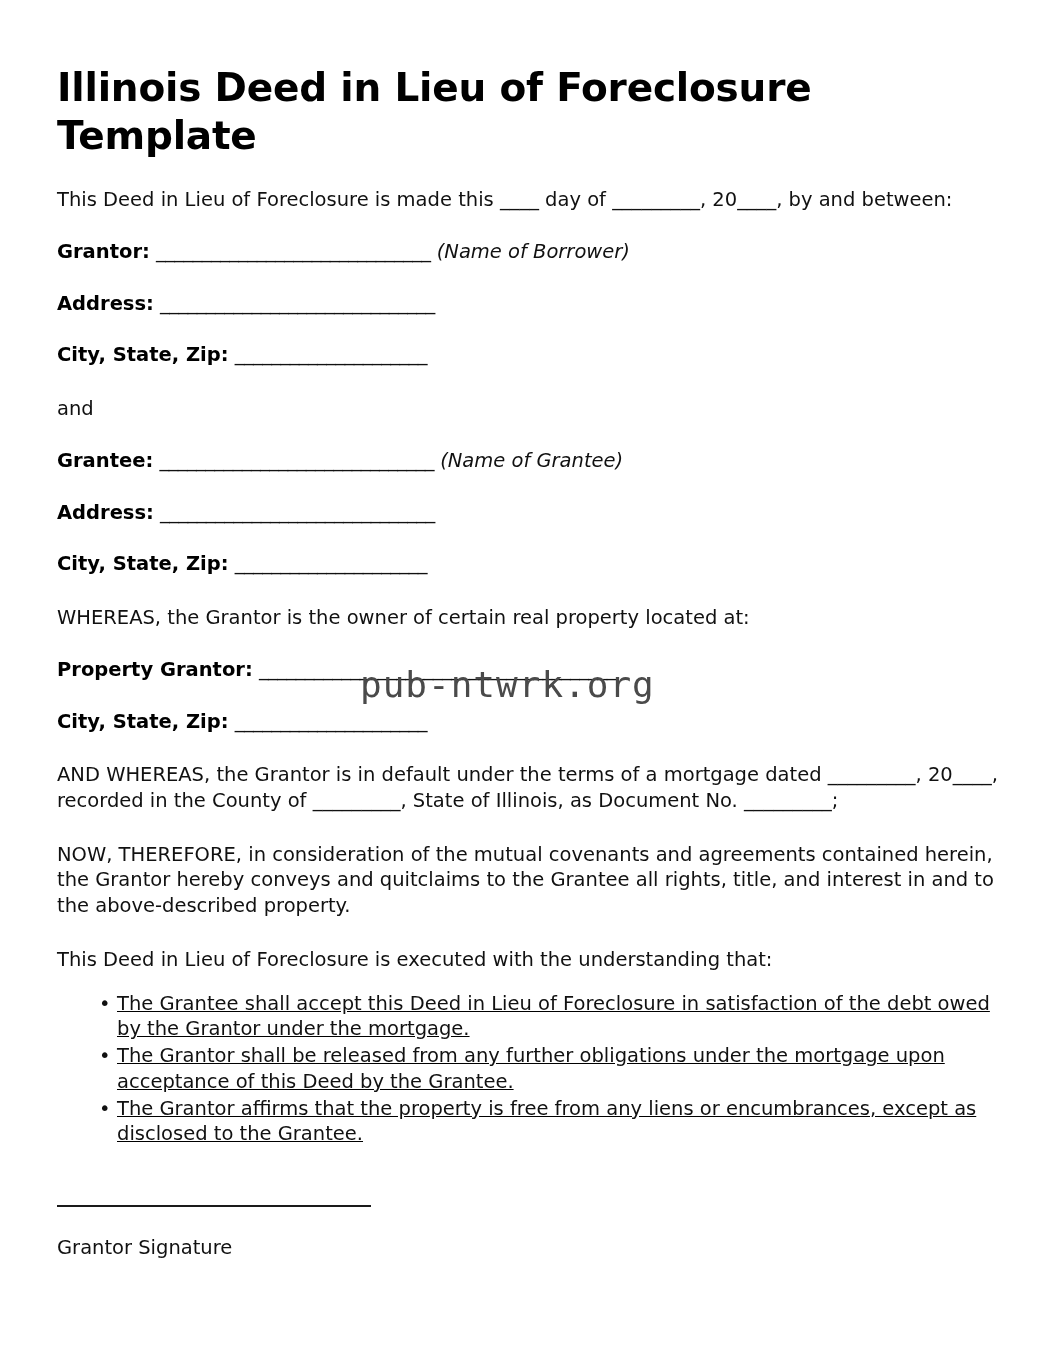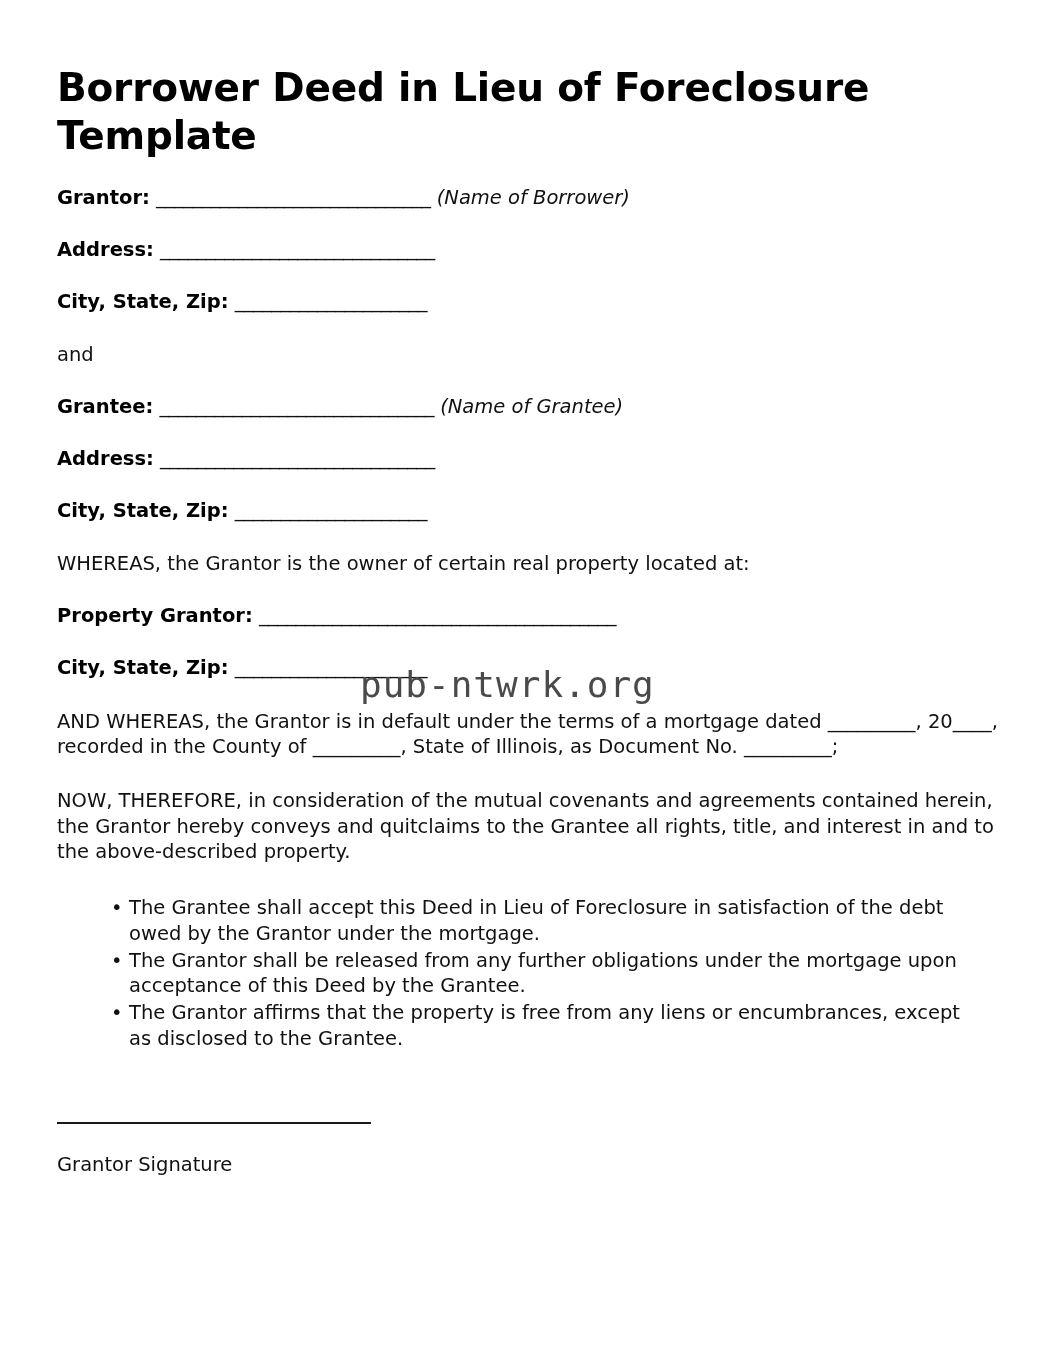--- a/index.html
+++ b/index.html
@@ -56,23 +56,24 @@
   }
   .blank {
     letter-spacing: -0.6px;
     color: #111111;
   }
   .note {
     color: #111111;
     font-style: italic;
   }
   ul.terms {
-    margin: 16px;
+    margin: 4px;
     padding: 14px 0 0 38px;
     list-style: none;
+    text-decoration: underline;
   }
   ul.terms li {
     position: relative;
     font-size: 19.5px;
     line-height: 1.32;
     padding-left: 18px;
     margin-bottom: 1px;
     color: #111111;
   }
   ul.terms li::before {
@@ -112,22 +113,23 @@
     pointer-events: none;
   }
 </style>
 </head>
 <body>
 
 <div class="page">
 
   <div class="content">
 
-    <h1 class="doc-title">Borrower Deed in Lieu of Foreclosure Template</h1>
+    <h1 class="doc-title">Illinois Deed in Lieu of Foreclosure Template</h1>
 
+    <p class="body-text">This Deed in Lieu of Foreclosure is made this ____ day of _________, 20____, by and between:</p>
 
     <div class="field-line"><span class="field-label">Grantor:</span> <span class="blank">______________________________</span> <span class="note">(Name of Borrower)</span></div>
 
     <div class="field-line"><span class="field-label">Address:</span> <span class="blank">______________________________</span></div>
 
     <div class="field-line"><span class="field-label">City, State, Zip:</span> <span class="blank">_____________________</span></div>
 
     <p class="body-text">and</p>
 
     <div class="field-line"><span class="field-label">Grantee:</span> <span class="blank">______________________________</span> <span class="note">(Name of Grantee)</span></div>
@@ -139,20 +141,21 @@
     <p class="body-text">WHEREAS, the Grantor is the owner of certain real property located at:</p>
 
     <div class="field-line"><span class="field-label">Property Grantor:</span> <span class="blank">_______________________________________</span></div>
 
     <div class="field-line"><span class="field-label">City, State, Zip:</span> <span class="blank">_____________________</span></div>
 
     <p class="body-text">AND WHEREAS, the Grantor is in default under the terms of a mortgage dated _________, 20____, recorded in the County of _________, State of Illinois, as Document No. _________;</p>
 
     <p class="body-text">NOW, THEREFORE, in consideration of the mutual covenants and agreements contained herein, the Grantor hereby conveys and quitclaims to the Grantee all rights, title, and interest in and to the above-described property.</p>
 
+    <p class="body-text">This Deed in Lieu of Foreclosure is executed with the understanding that:</p>
 
     <ul class="terms">
       <li>The Grantee shall accept this Deed in Lieu of Foreclosure in satisfaction of the debt owed by the Grantor under the mortgage.</li>
       <li>The Grantor shall be released from any further obligations under the mortgage upon acceptance of this Deed by the Grantee.</li>
       <li>The Grantor affirms that the property is free from any liens or encumbrances, except as disclosed to the Grantee.</li>
     </ul>
 
 
     <div class="sig-block-1">
       <div class="sig-rule"></div>

